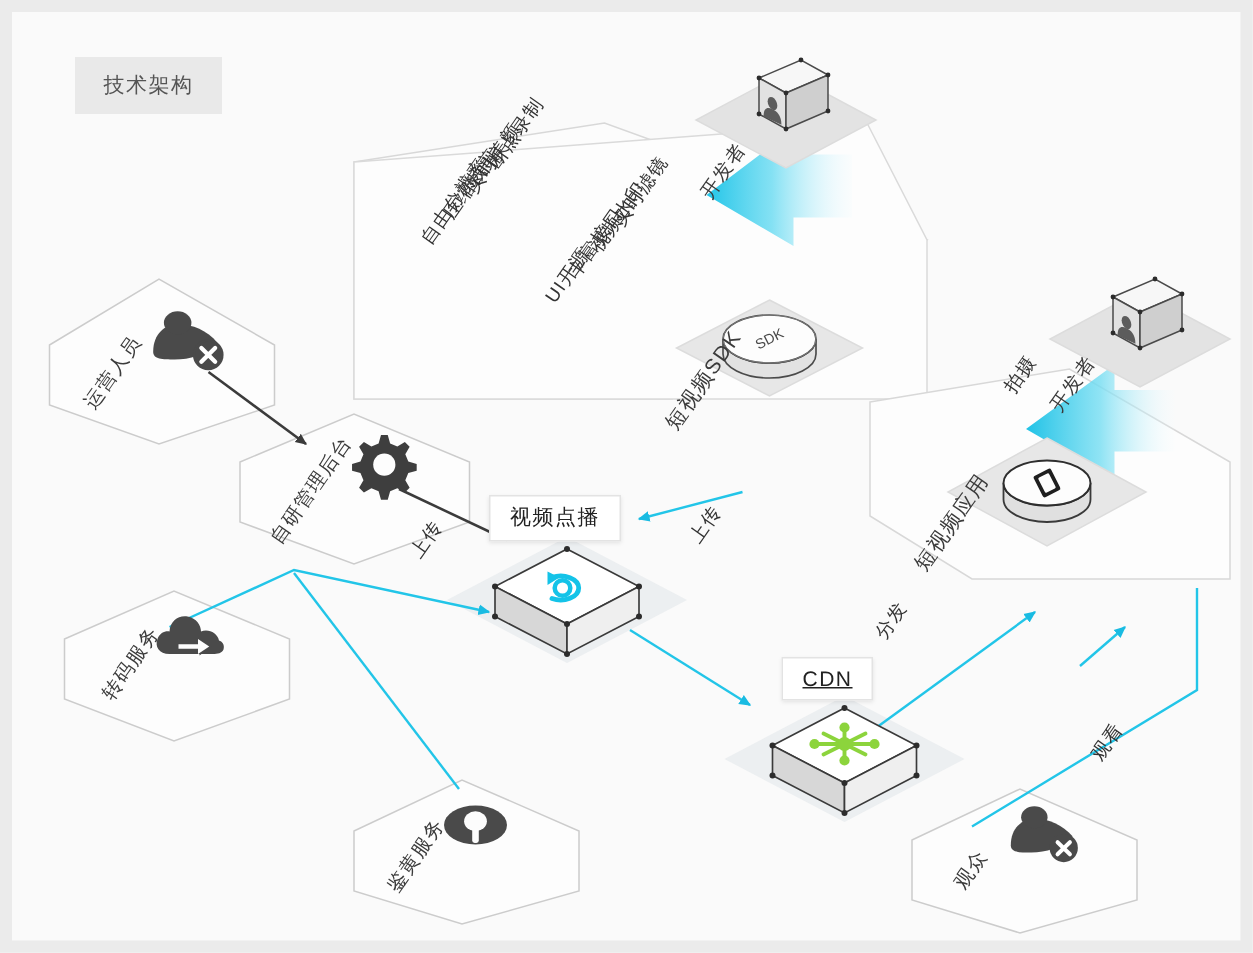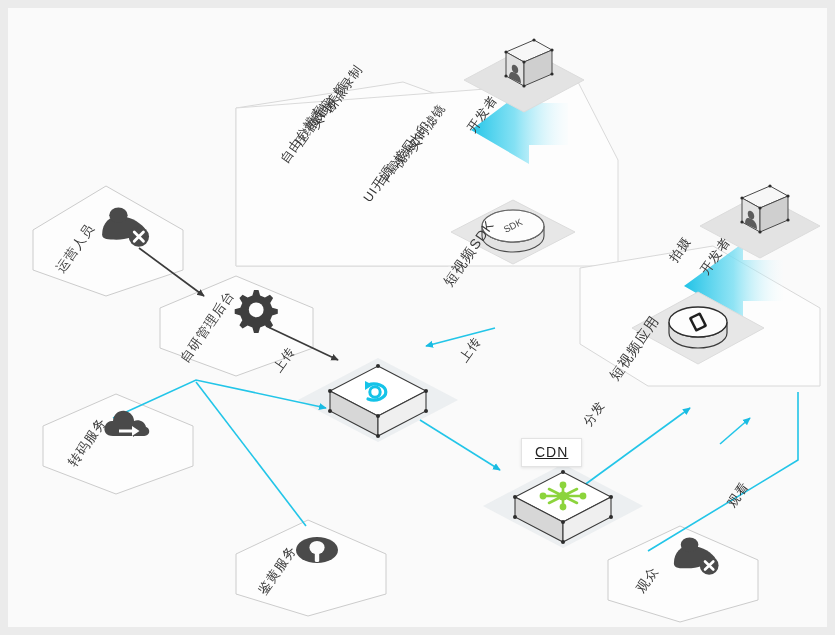--- a/index.html
+++ b/index.html
@@ -60,20 +60,21 @@
     letter-spacing: 1px;
     z-index: 8;
   }
 </style>
 </head>
 <body>
 
 <div id="canvas">
   <div id="stage">
 
+    <div class="title-badge">技术架构</div>
 
     <svg class="layer behind" viewBox="0 0 819 619">
       <defs>
         <linearGradient id="cyanFade" x1="1" y1="0" x2="0" y2="0">
           <stop offset="0%" stop-color="#eafaff" stop-opacity="0.15"></stop>
           <stop offset="55%" stop-color="#6fdcf2" stop-opacity="0.85"></stop>
           <stop offset="100%" stop-color="#22c5e8"></stop>
         </linearGradient>
         <linearGradient id="cyanFade2" x1="1" y1="0" x2="0" y2="0">
           <stop offset="0%" stop-color="#f2fcff" stop-opacity="0.10"></stop>
@@ -310,16 +311,17 @@
     <div class="iso-label flow" style="left:262px; top:358px; transform: rotate(-55deg);">上传</div>
 
     <div class="iso-label flow" style="left:448px; top:348px; transform: rotate(-55deg);">上传</div>
 
     <div class="iso-label flow" style="left:572px; top:412px; transform: rotate(-55deg);">分发</div>
 
     <div class="iso-label flow" style="left:716px; top:493px; transform: rotate(-55deg);">观看</div>
 
     <div class="iso-label flow" style="left:658px; top:248px; transform: rotate(-55deg);">拍摄</div>
 
+    <div class="chip" style="left:318px; top:322px;">视频点播</div>
     <div class="chip" style="left:513px; top:430px;text-decoration:underline;">CDN</div>
 
   </div>
 </div>
 
 </body></html>

